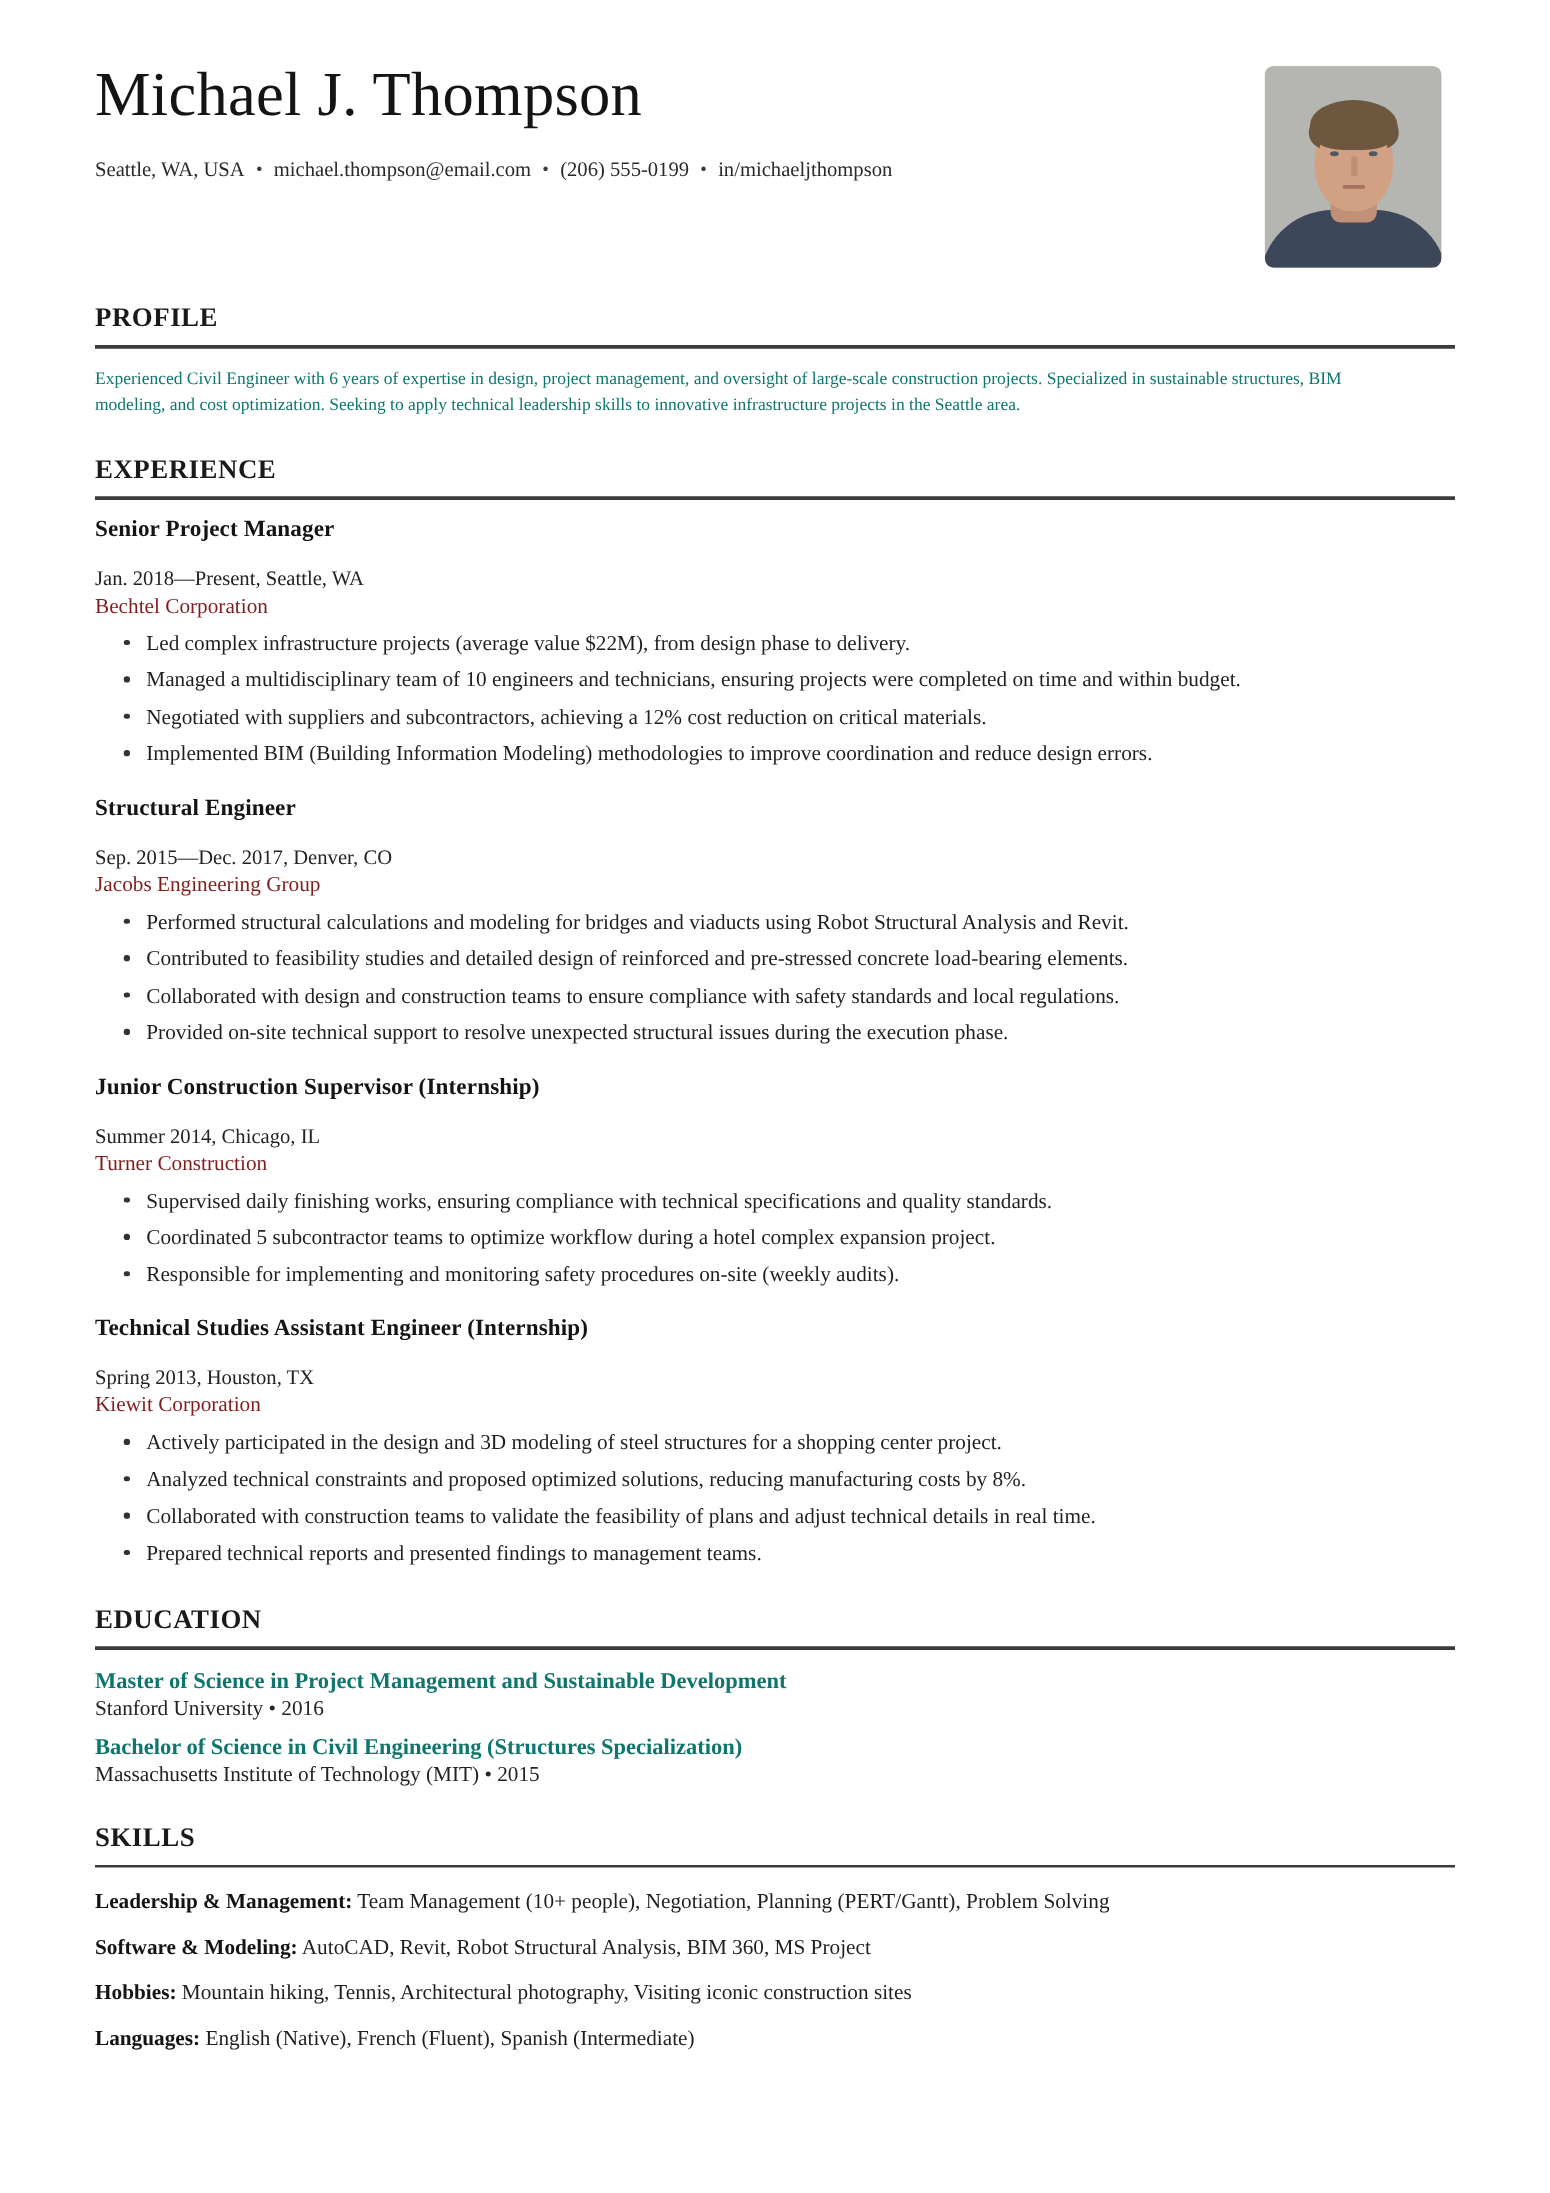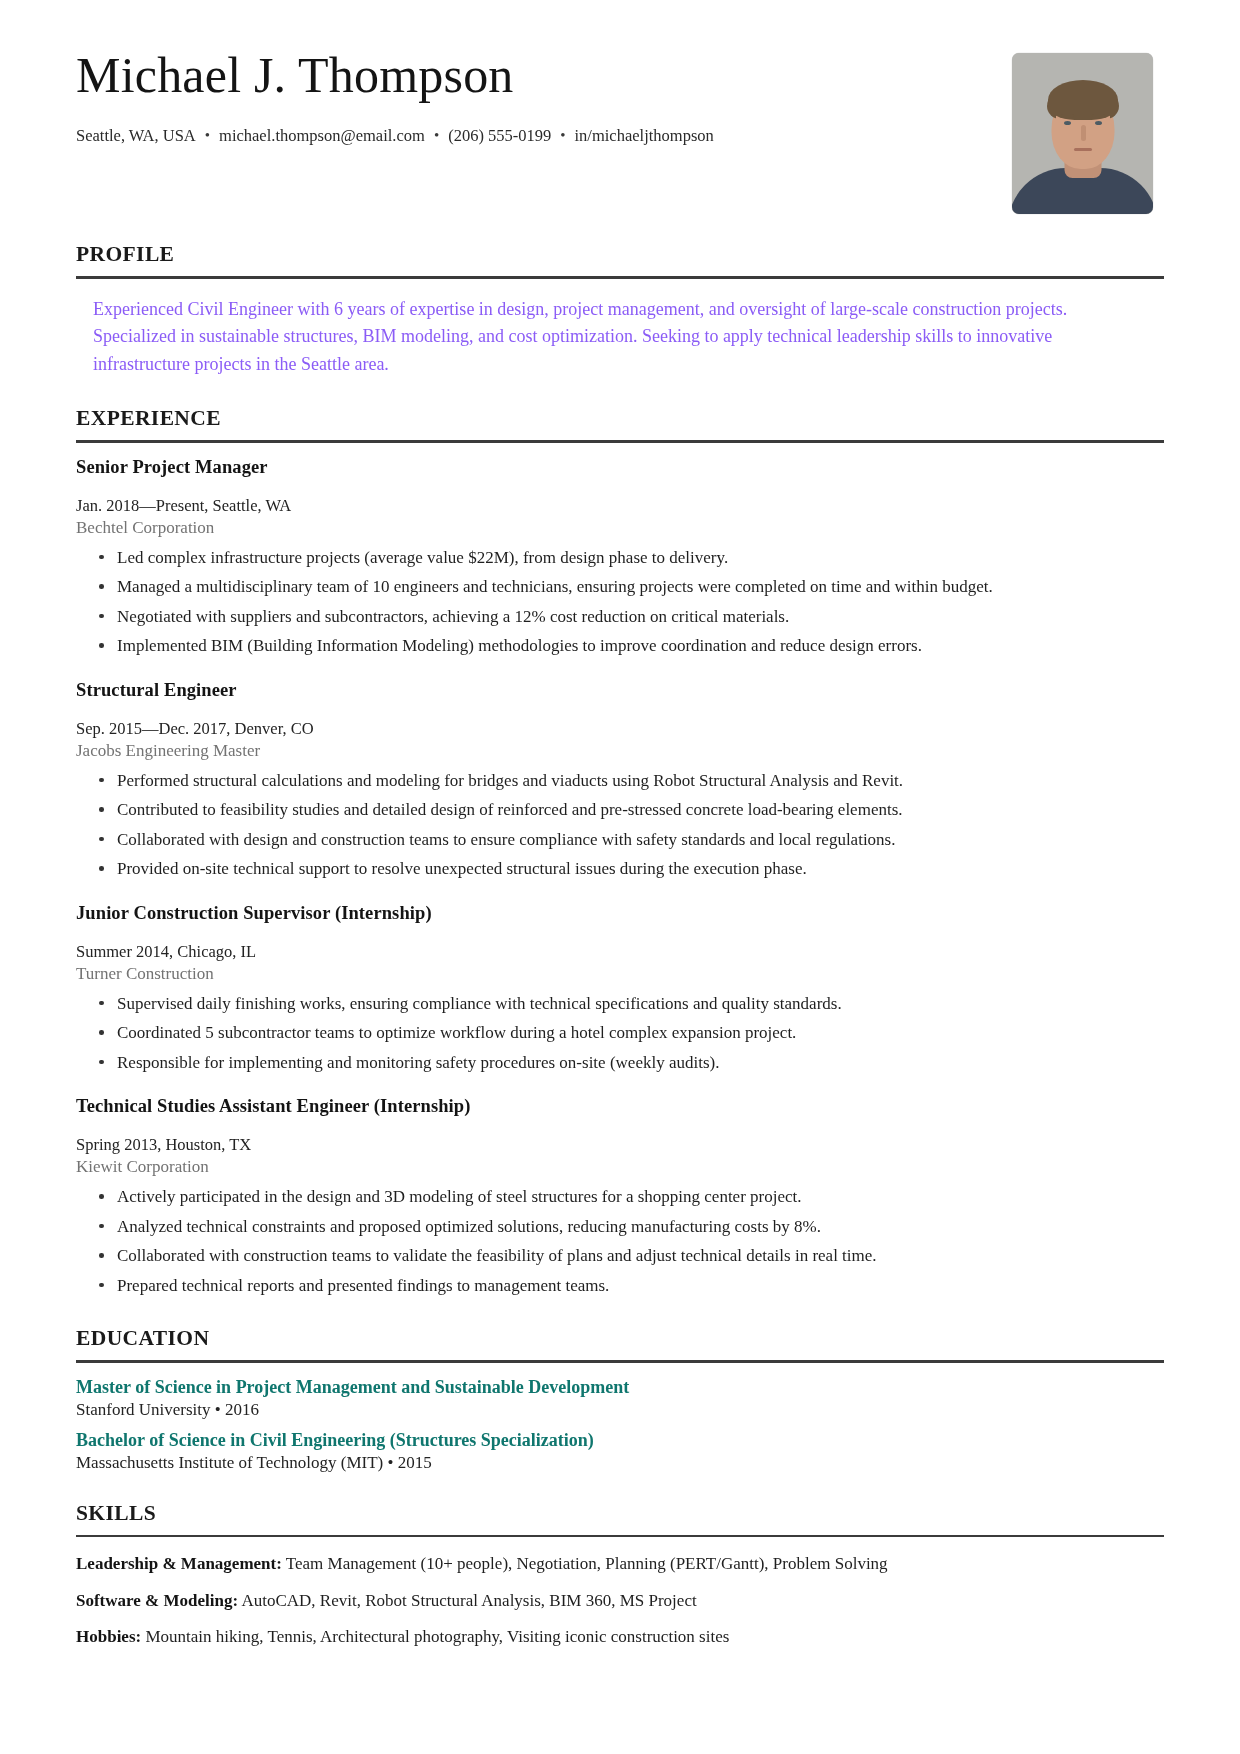--- a/index.html
+++ b/index.html
@@ -139,24 +139,24 @@
     font-family: "Liberation Serif", "DejaVu Serif", serif;
   }
   .rule {
     height: 2.5px;
     background: #3b3b3b;
     width: 100%;
     margin-bottom: 14px;
   }
 
   .profile-text {
-    font-size: 18px;
+    font-size: 14px;
     line-height: 1.53;
-    color: #8b5cf6;
-    margin: 17px;
+    color: #0f766e;
+    margin: 0;
     max-width: 1000px;
   }
 
   
   .job { margin-bottom: 21px; }
   .job:last-child { margin-bottom: 4px; }
   .job-head {
     display: flex;
     align-items: baseline;
     justify-content: space-between;
@@ -170,21 +170,21 @@
     letter-spacing: 0.1px;
   }
   .job-meta {
     font-size: 16.5px;
     color: #232323;
     white-space: nowrap;
     text-align: right;
   }
   .job-company {
     font-size: 17px;
-    color: #737373;
+    color: #7f1d1d;
     margin-top: 2px;
   }
   ul.bullets {
     margin: 7px 0 0 0;
     padding-left: 41px;
     list-style: none;
   }
   ul.bullets > li {
     position: relative;
     font-size: 17px;
@@ -282,21 +282,21 @@
         <li>Negotiated with suppliers and subcontractors, achieving a 12% cost reduction on critical materials.</li>
         <li>Implemented BIM (Building Information Modeling) methodologies to improve coordination and reduce design errors.</li>
       </ul>
     </div>
 
     <div class="job">
       <div class="job-head">
         <span class="job-title">Structural Engineer</span>
         <span class="job-meta">Sep. 2015—Dec. 2017, Denver, CO</span>
       </div>
-      <div class="job-company">Jacobs Engineering Master</div>
+      <div class="job-company">Jacobs Engineering Group</div>
       <ul class="bullets">
         <li>Performed structural calculations and modeling for bridges and viaducts using Robot Structural Analysis and Revit.</li>
         <li>Contributed to feasibility studies and detailed design of reinforced and pre-stressed concrete load-bearing elements.</li>
         <li>Collaborated with design and construction teams to ensure compliance with safety standards and local regulations.</li>
         <li>Provided on-site technical support to resolve unexpected structural issues during the execution phase.</li>
       </ul>
     </div>
 
     <div class="job">
       <div class="job-head">

